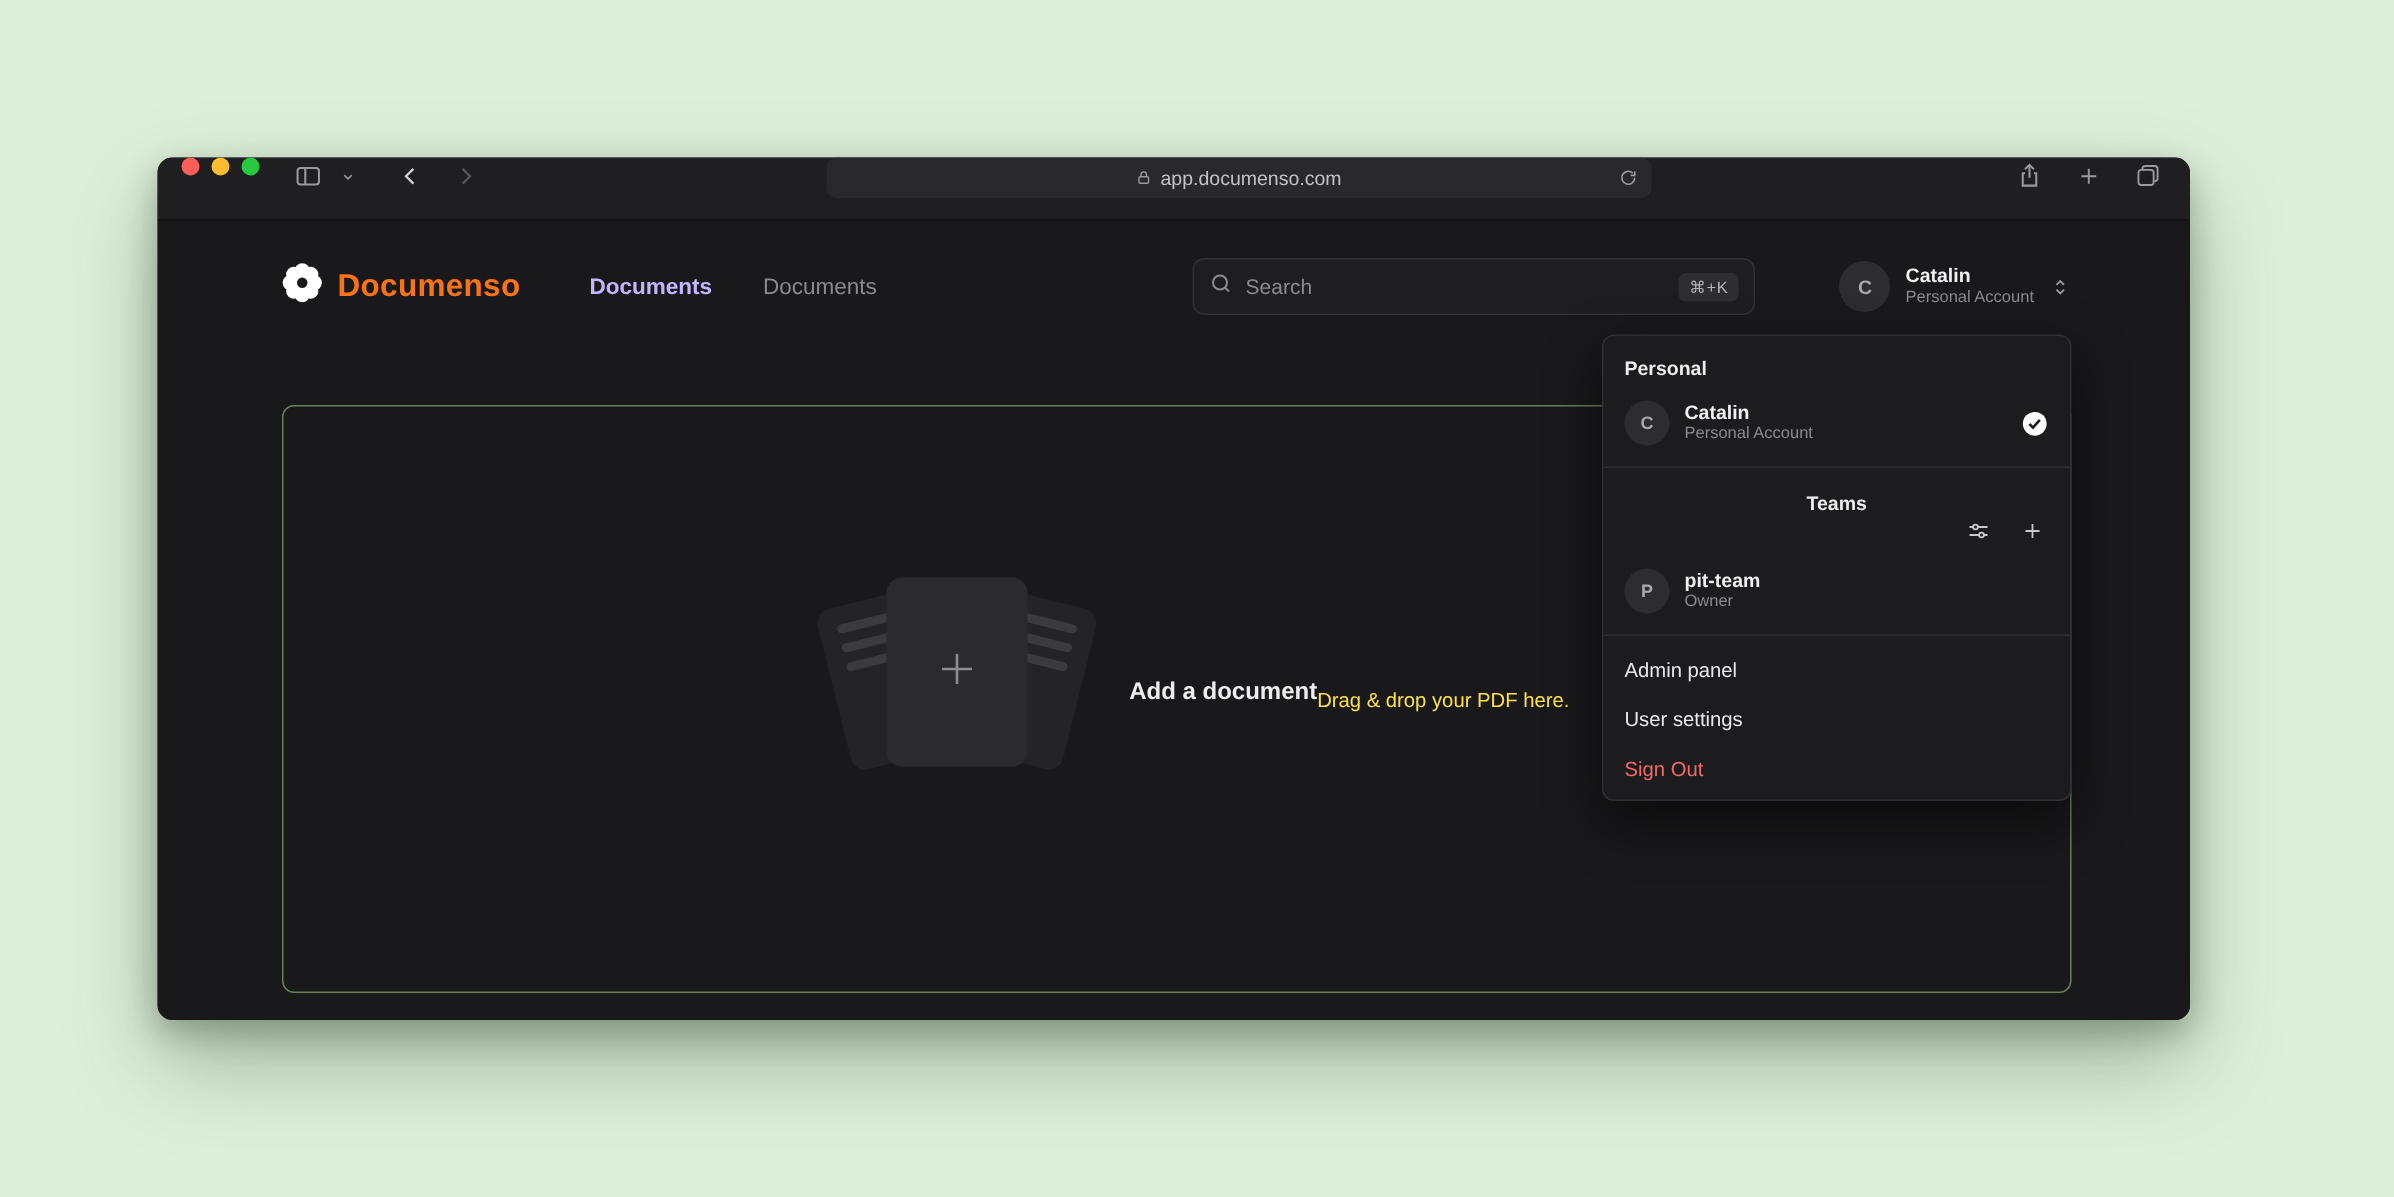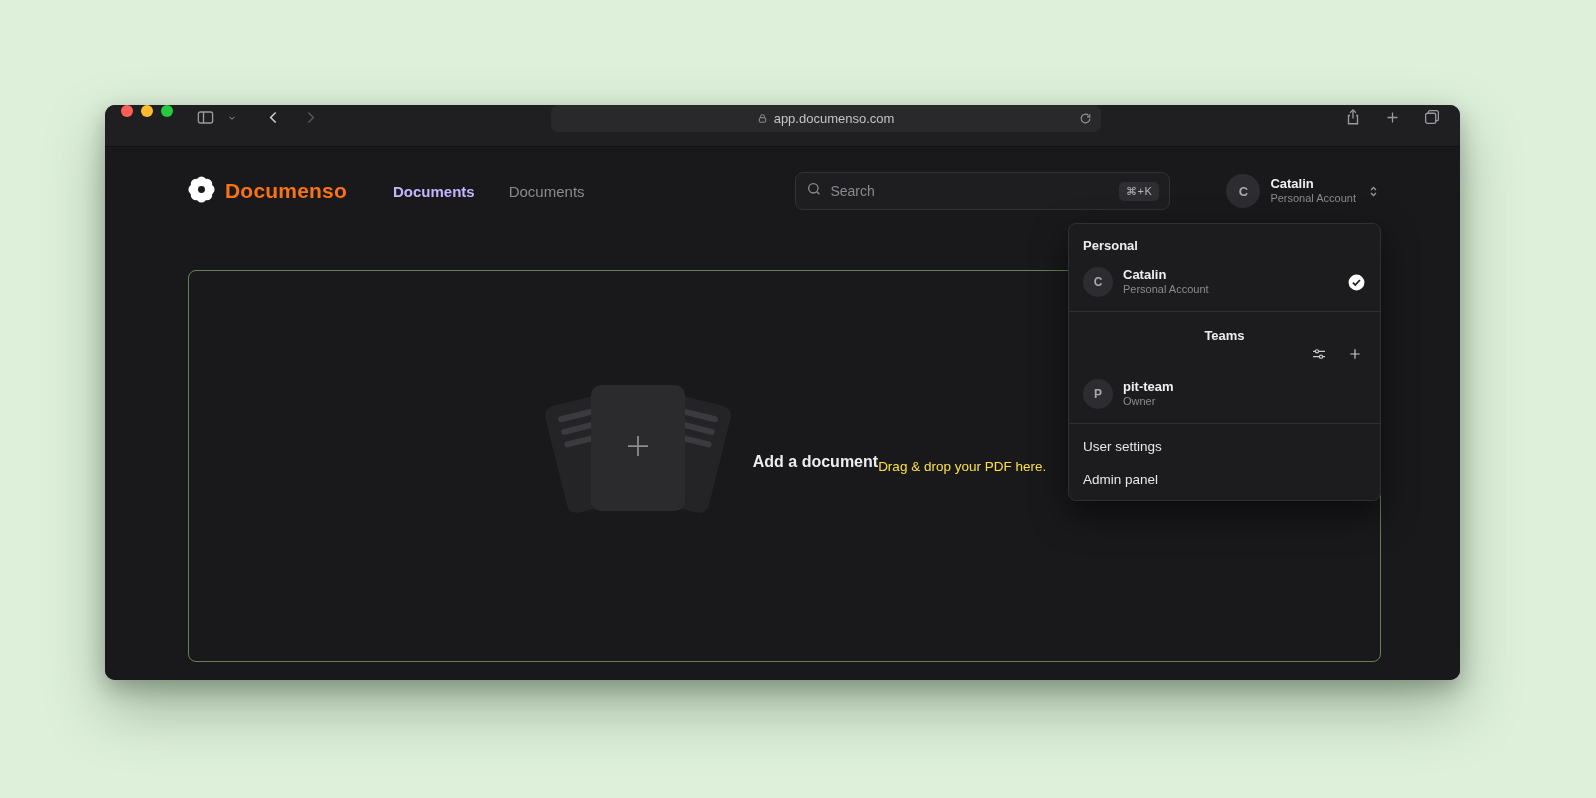--- a/index.html
+++ b/index.html
@@ -288,18 +288,19 @@
             <span>P</span>
           </span>
         <span class="acc-text">
           <span class="acc-name">pit-team</span>
           <span class="acc-sub">Owner</span>
         </span>
       </button>
 
       <div class="menu-divider"></div>
 
+      <button class="menu-item">Admin panel</button>
       <button class="menu-item">User settings</button>
-      <button class="menu-item">Admin panel</button>
+      <button class="menu-item danger">Sign Out</button>
     </div>
 
   </div>
 </div>
 
 </body></html>

